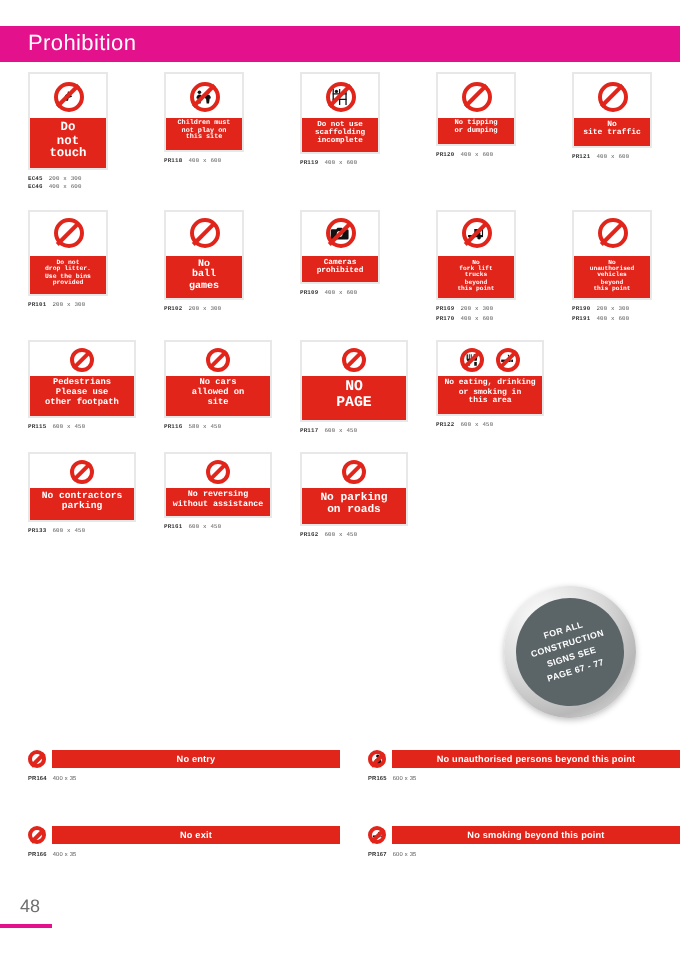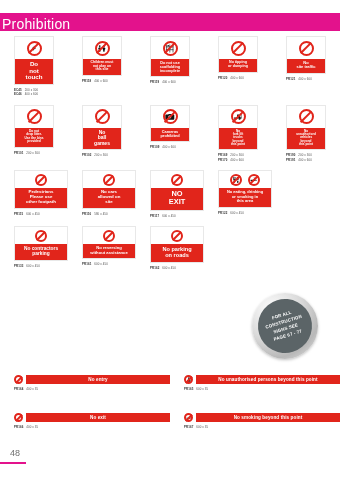--- a/index.html
+++ b/index.html
@@ -12,28 +12,28 @@
     position:relative;
   }
   .page { width:340px; height:480px; position:relative; background:#fff; }
 
   
   .header-bar{
     position:absolute; left:0; top:13px; width:340px; height:18px;
     background:#e3128c;
   }
   .header-title{
-    position:absolute; left:2px; top:16px;
-    font-size:14px; color:#ffffff; letter-spacing:.2px;
+    position:absolute; left:14px; top:16px;
+    font-size:11px; color:#ffffff; letter-spacing:.2px;
   }
 
   
   .grid{ position:absolute; left:0; top:36px; width:340px; }
   .row{ display:flex; }
-  .cell{ width:68px; padding-left:14px; }
+  .cell{ width:68px; padding-left:14px;font-family:Liberation Mono, monospace; }
   .cell.blank{ }
 
   .sign{
     background:#ffffff;
     border:0.5px solid #e8e8e8;
     display:flex; flex-direction:column; align-items:stretch;
     overflow:hidden;
   }
   
   .sign.portrait{ width:40px; }
@@ -392,21 +392,21 @@
         <div class="cell">
           <div class="sign land">
             <div class="pict">
               <span class="ban" style="width: 12px; height: 12px;">
                 <span class="ring"></span>
                 <span class="slash"></span>
               </span>
             </div>
             <div class="txt" style="font-size: 7.4px; background: rgb(225, 37, 27);">
               <div>NO</div>
-              <div>EXIT</div>
+              <div>PAGE</div>
             </div>
           </div>
           <div class="codes">
             <div class="code"><b>PR117</b><span>600 x 450</span></div>
           </div>
         </div>
         <div class="cell">
           <div class="sign land">
             <div class="pict">
               <span class="ban" style="width: 12px; height: 12px;">

